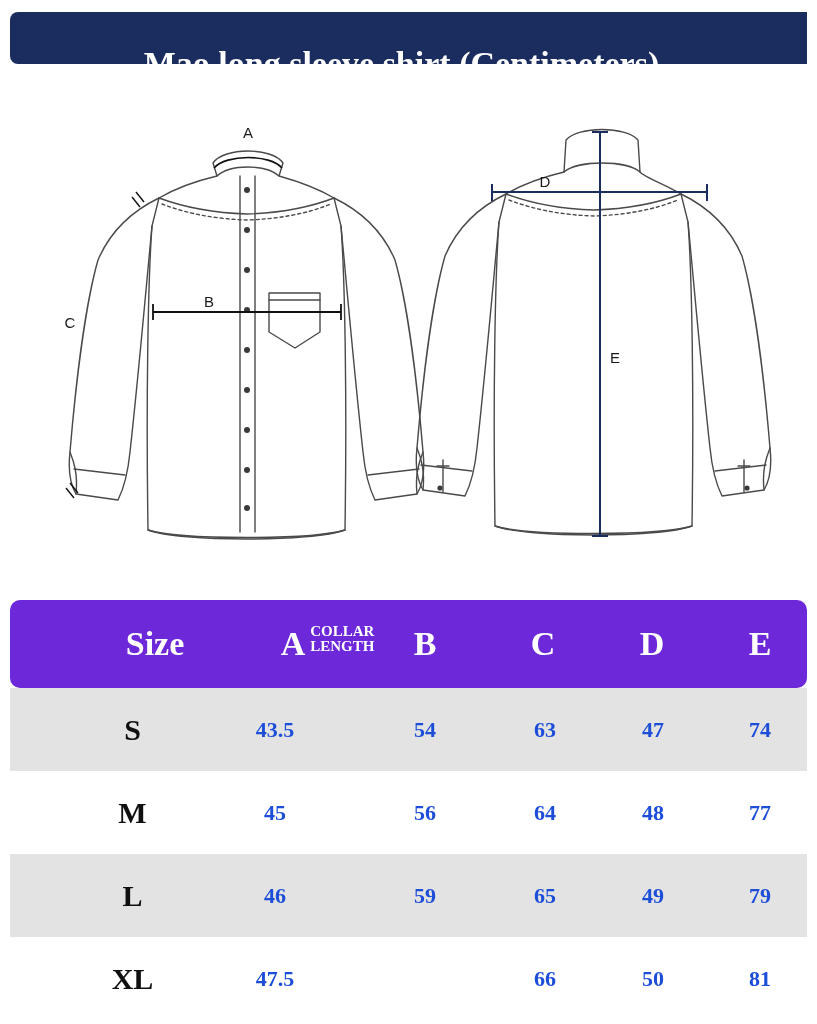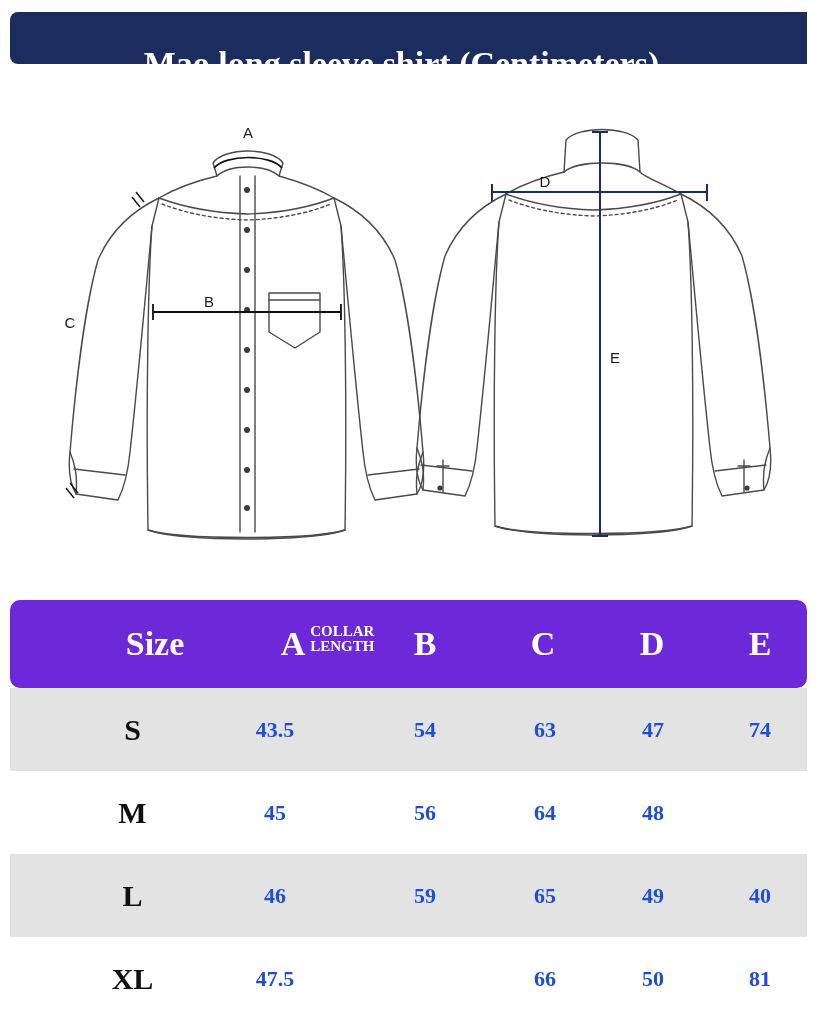--- a/index.html
+++ b/index.html
@@ -270,29 +270,30 @@
     <div class="cell c-d">47</div>
     <div class="cell c-e">74</div>
   </div>
 
   <div class="row">
     <div class="cell size-label c-size">M</div>
     <div class="cell c-a">45</div>
     <div class="cell c-b">56</div>
     <div class="cell c-c">64</div>
     <div class="cell c-d">48</div>
+    <div class="cell c-e">77</div>
   </div>
 
   <div class="row alt">
     <div class="cell size-label c-size">L</div>
     <div class="cell c-a">46</div>
     <div class="cell c-b">59</div>
     <div class="cell c-c">65</div>
     <div class="cell c-d">49</div>
-    <div class="cell c-e">40</div>
+    <div class="cell c-e">79</div>
   </div>
 
   <div class="row">
     <div class="cell size-label c-size">XL</div>
     <div class="cell c-a">47.5</div>
     <div class="cell c-c">66</div>
     <div class="cell c-d">50</div>
     <div class="cell c-e">81</div>
   </div>
 

